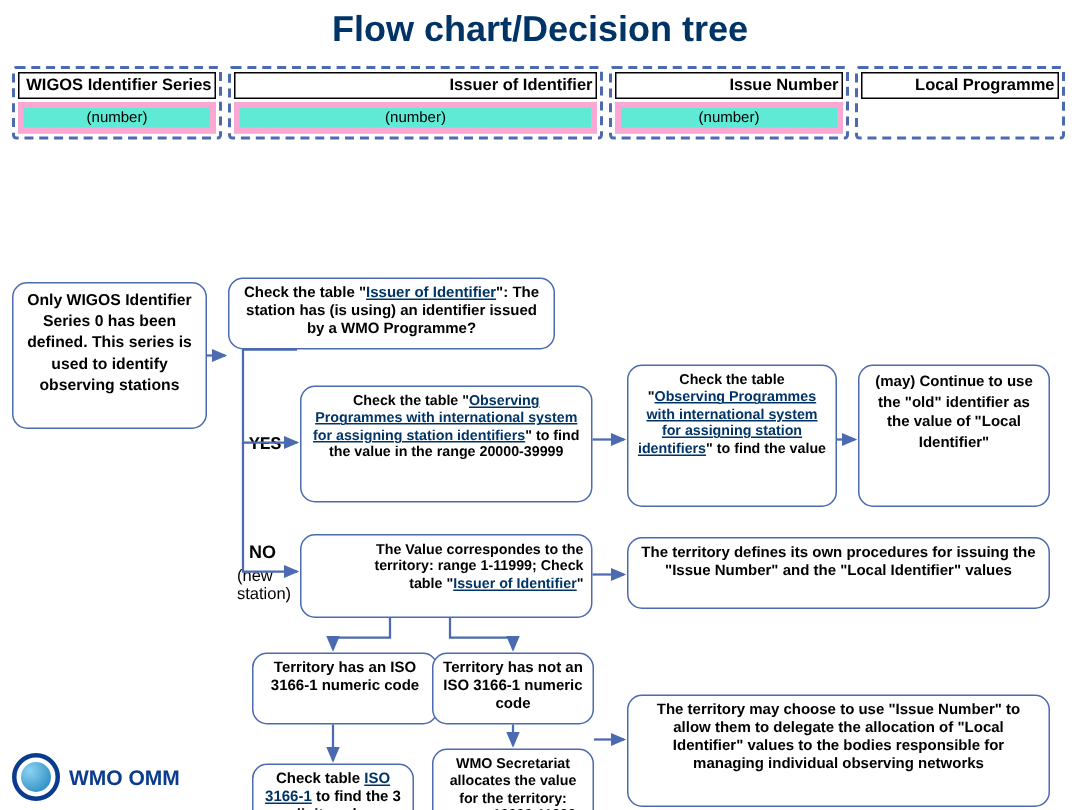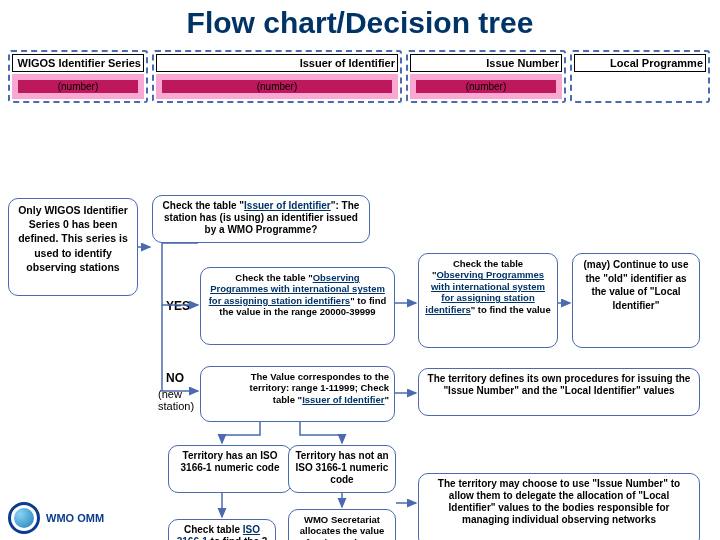--- a/index.html
+++ b/index.html
@@ -6,21 +6,21 @@
   body {
     font-family: Arial, sans-serif;
     width: 720px;
     height: 540px;
     background: #fff;
     position: relative;
     overflow: hidden;
   }
   .title {
     text-align: center;
-    font-size: 30px;
+    font-size: 24px;
     font-weight: bold;
     color: #003366;
     padding: 6px 0 10px 0;
   }
   .columns {
     display: flex;
     padding: 0 8px;
     gap: 4px;
   }
   .col {
@@ -33,22 +33,22 @@
     border: 1px solid #000;
     background: #fff;
     text-align: right;
     font-weight: bold;
     font-size: 11px;
     padding: 2px 2px;
     margin: 2px;
     color: #000;
   }
   .col-sub {
-    border: 6px solid #f9a8d4;
-    background: #be185d;
+    border: 4px solid #f9a8d4;
+    background: #5eead4;
     text-align: center;
     font-size: 10px;
     padding: 1px 2px;
     margin: 0 2px 2px 2px;
     color: #000;
   }
   .body-area {
     position: relative;
     padding: 4px 8px 0 8px;
   }
@@ -84,21 +84,21 @@
     border: 3px solid #0a3b8e;
     border-radius: 50%;
     display: flex; align-items: center; justify-content: center;
   }
   .wmo-logo .globe {
     width: 20px; height: 20px;
     background: radial-gradient(circle at 30% 30%, #8bd3f2, #1a7fb8);
     border-radius: 50%;
   }
   .wmo-logo .txt {
-    font-size: 11px; font-weight: bold; color: #0a3b8e;
+    font-size: 14px; font-weight: bold; color: #0a3b8e;
   }
   svg.arrows {
     position: absolute;
     left: 0; top: 0;
     width: 720px; height: 540px;
     pointer-events: none;
   }
 </style>
 </head>
 <body>
@@ -127,21 +127,21 @@
 
   <div class="box" style="left:8px; top:95px; width:130px; height:98px; font-size:10.5px; line-height:1.35;">Only WIGOS Identifier Series 0 has been defined. This series is used to identify observing stations</div>
 
   <div class="box" style="left:152px; top:92px; width:218px; height:48px;">
     <span>Check the table "</span><span class="u">Issuer of Identifier</span><span>": The station has (is using) an identifier issued by a WMO Programme?</span>
   </div>
 
   <div class="box" style="left:200px; top:164px; width:195px; height:78px; font-size:9.5px;">
     <span>Check the table "</span><span class="u">Observing Programmes with international system for assigning station identifiers</span><span>" to find the value in the range 20000-39999</span>
   </div>
-  <div class="label" style="left:166px; top:196px;">YES</div>
+  <div class="label" style="left:166px; top:196px;font-family:Liberation Mono, monospace;">YES</div>
 
   <div class="box" style="left:200px; top:263px; width:195px; height:56px; font-size:9.5px;text-align:right;">
     <span>The Value correspondes to the</span><br>
     <span>territory: range 1-11999; Check</span><br>
     <span>table "</span><span class="u">Issuer of Identifier</span><span>"</span>
   </div>
   <div class="label" style="left:166px; top:268px;">NO</div>
   <div class="label" style="left:158px; top:285px; font-size:11px; white-space:pre; font-weight:normal;">(new
 station)</div>
 

